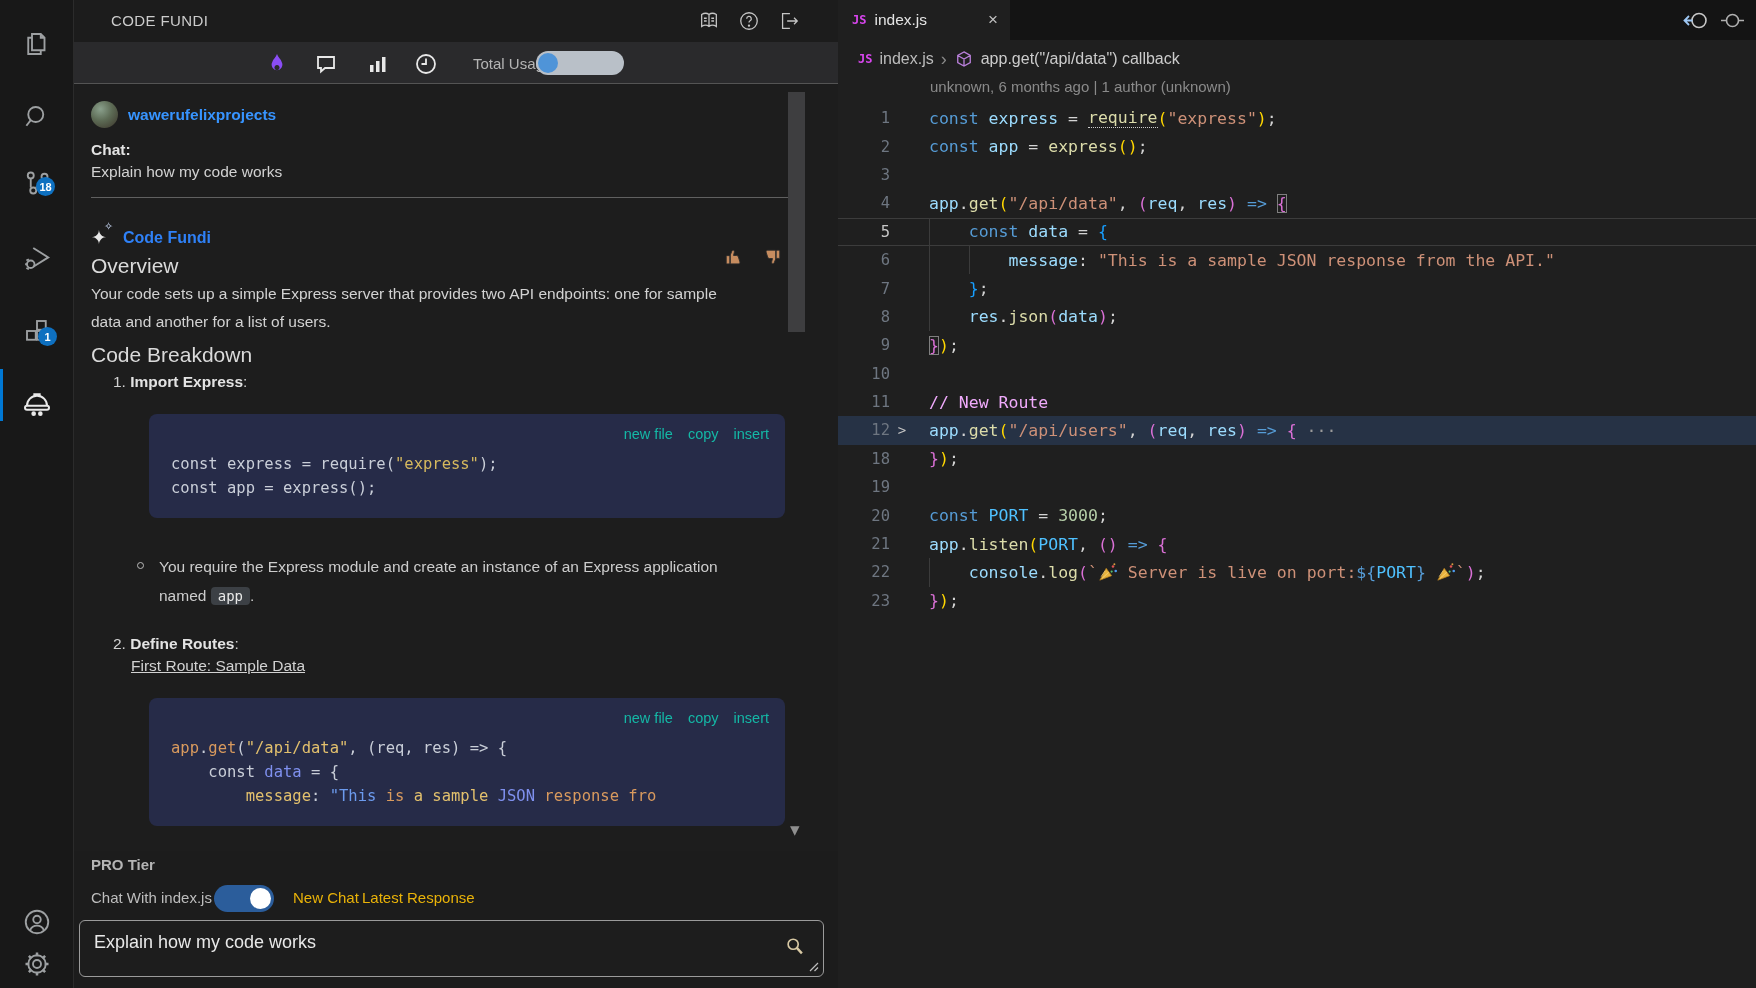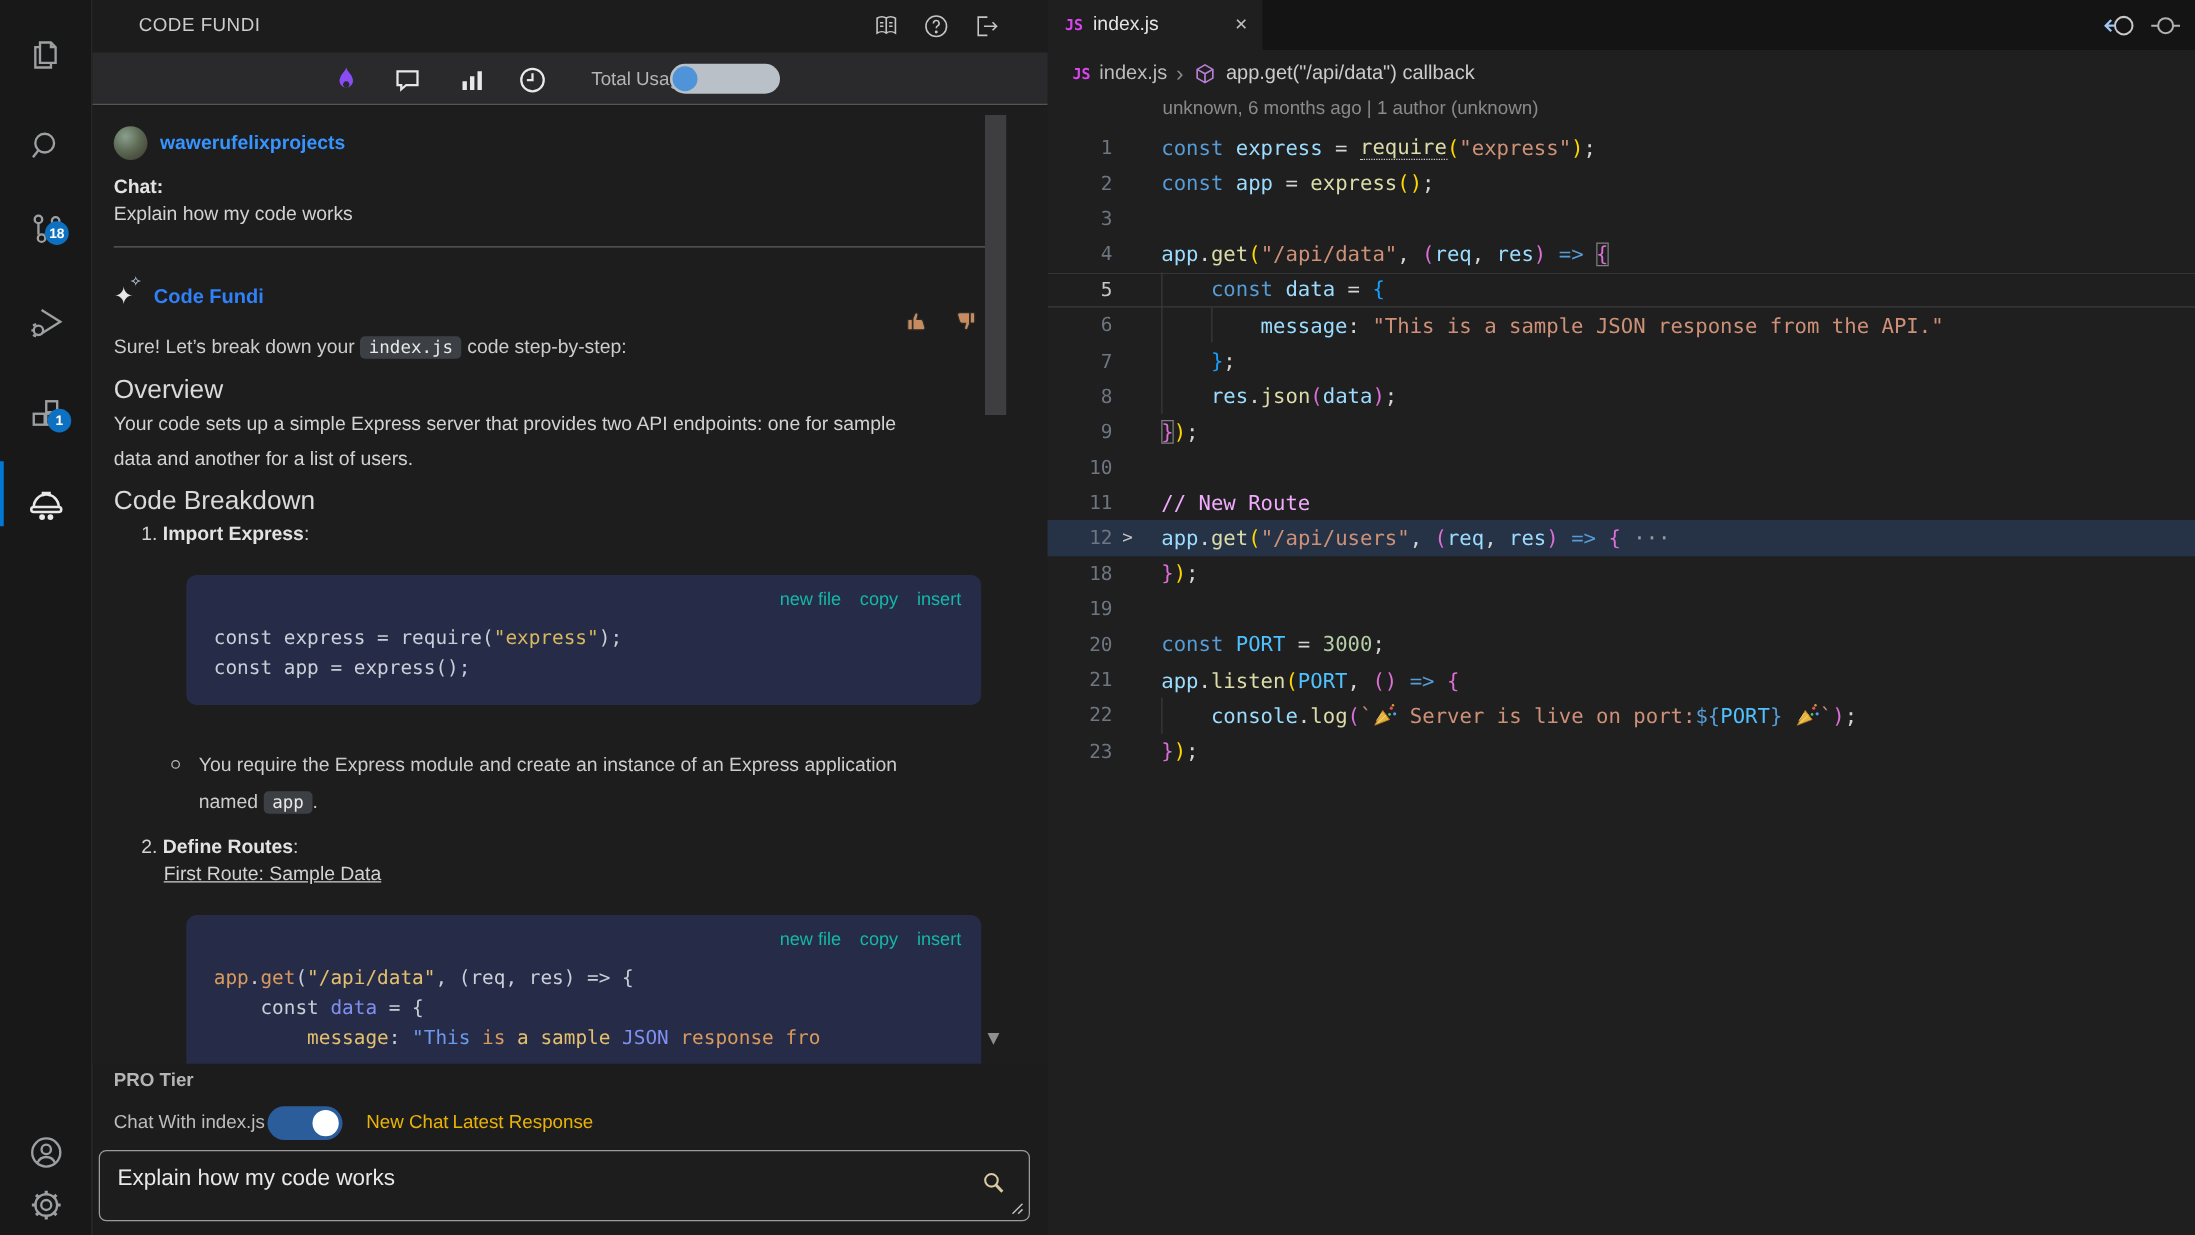--- a/index.html
+++ b/index.html
@@ -259,23 +259,20 @@
             </svg>
             <svg class="thumb-btn" viewBox="0 0 24 24">
               <g fill="#c68c5f" stroke="#2a2a2a" stroke-width="1" transform="rotate(180 12 12)">
                 <rect x="3.5" y="10.5" width="4" height="9" rx="1"></rect>
                 <path d="M8 19.5 h8.5 c1.6 0 2.2-1 1.9-2.2 l-1.6-5.4 c-.3-1-1-1.6-2.1-1.6 h-3.2 l.9-3.8 c.4-1.7-1.9-2.6-2.7-1 l-1.7 4.2 V19.5 z"></path>
               </g>
             </svg>
           </span>
         </div>
 
-        <div class="intro">
-          <span>Sure! Let’s break down your </span><span class="code-chip">index.js</span><span> code step-by-step:</span>
-        </div>
 
         <h2 class="chat-h">Overview</h2>
         <div class="body-text">Your code sets up a simple Express server that provides two API endpoints: one for sample data and another for a list of users.</div>
         <h2 class="chat-h">Code Breakdown</h2>
 
         <div class="li-row">
           <span class="li-num">1.</span>
           <span class="li-title">Import Express</span><span>:</span>
         </div>
 
@@ -289,21 +286,21 @@
               <div class="cb-line"><span class="ck-pl">const express = require(</span><span class="ck-str">"express"</span><span class="ck-pl">);</span></div>
               <div class="cb-line"><span class="ck-pl">const app = express();</span></div>
             </div>
         </div>
 
         <div class="bullet-row">
           <span class="ring"></span>
           <span>You require the Express module and create an instance of an Express application named </span><span class="code-chip">app</span><span>.</span>
         </div>
 
-        <div class="li-row" style="margin-top:12px">
+        <div class="li-row" style="margin-top:24px">
           <span class="li-num">2.</span>
           <span class="li-title">Define Routes</span><span>:</span>
         </div>
         <div class="li-sub">First Route: Sample Data</div>
 
         <div class="codeblock">
           <div class="cb-actions">
               <span>new file</span>
               <span>copy</span>
               <span>insert</span>

